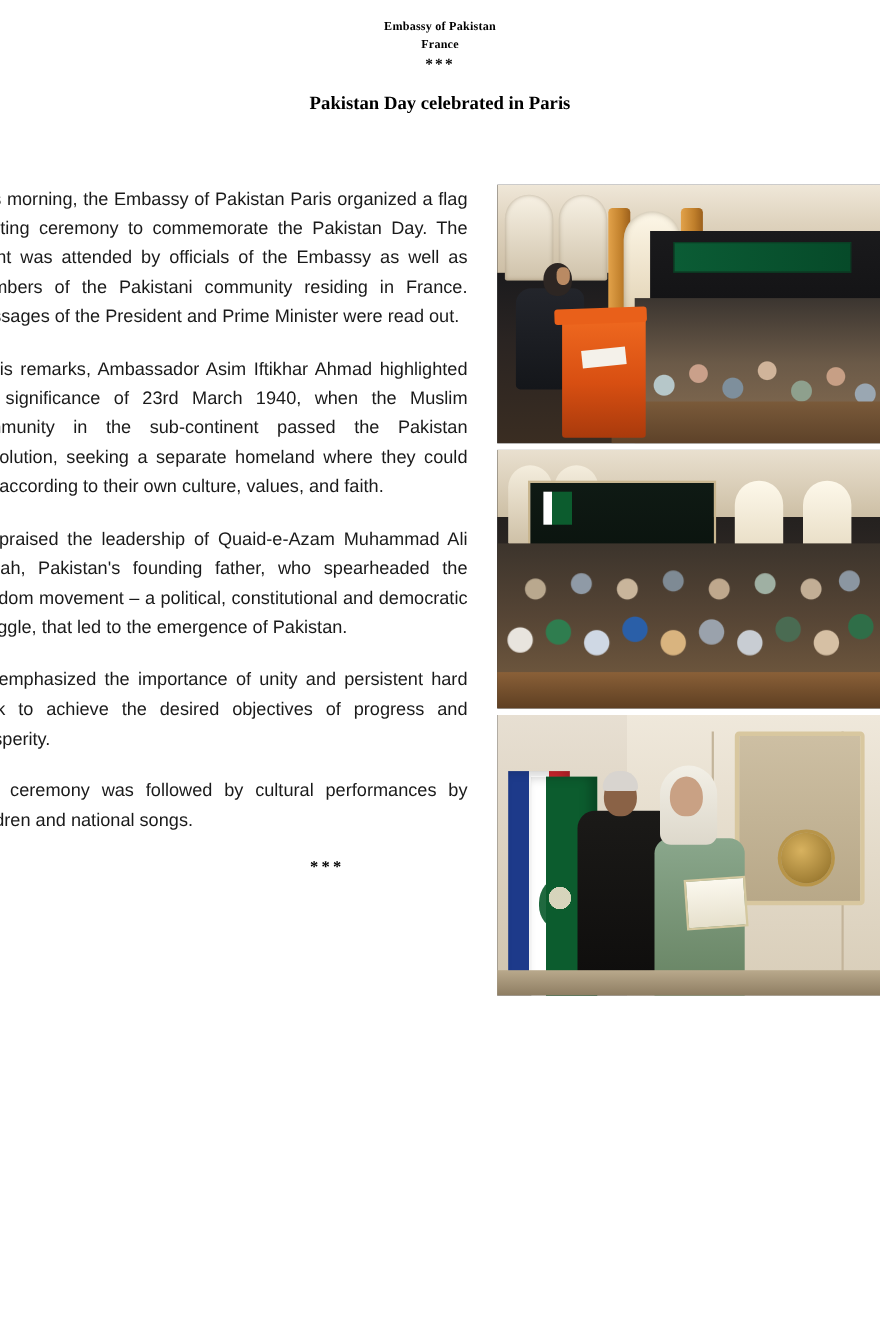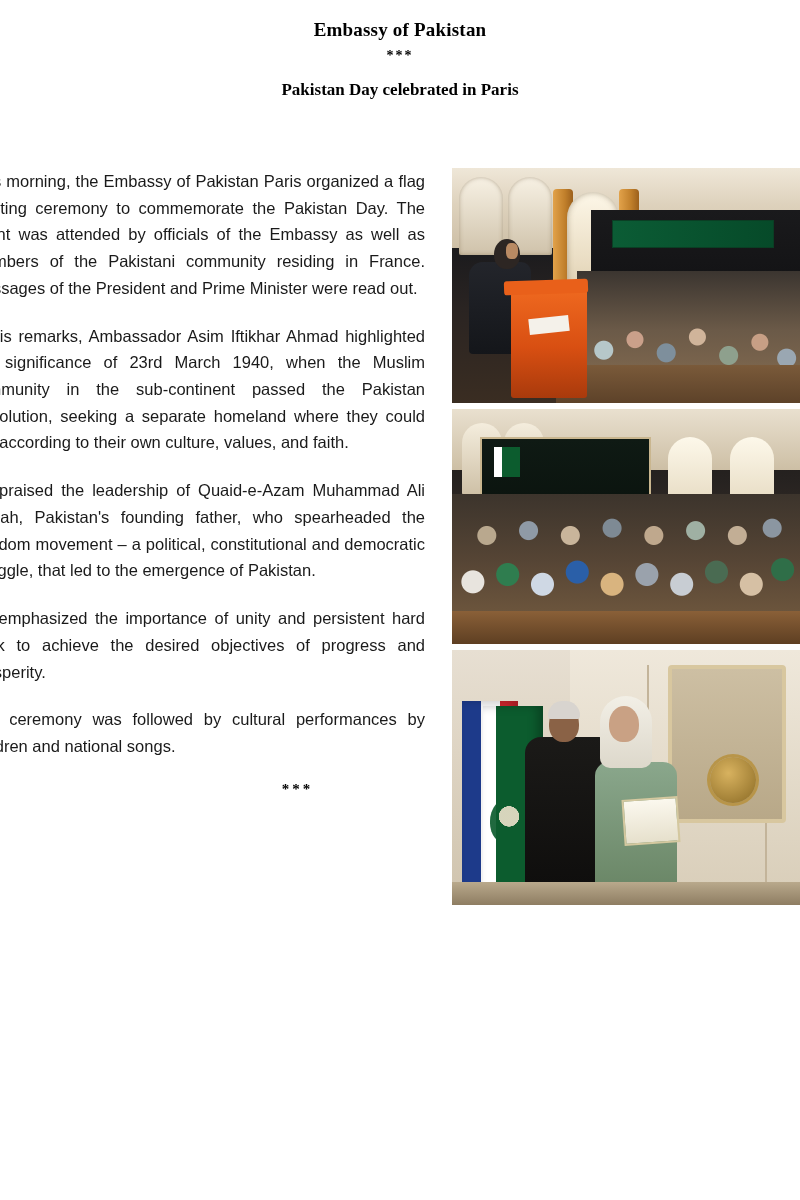--- a/index.html
+++ b/index.html
@@ -17,21 +17,21 @@
   }
 
   
   .header {
     text-align: center;
     padding-top: 16px;
     font-family: "Liberation Serif", serif;
     font-weight: bold;
   }
   .header .line {
-    font-size: 19px;
+    font-size: 11px;
     line-height: 1.5;
     letter-spacing: 0.2px;
   }
   .header .stars {
     font-size: 14px;
     line-height: 1.6;
     letter-spacing: 2px;
   }
   .header .spacer {
     height: 10px;
@@ -252,20 +252,21 @@
     transform: rotate(-4deg);}
   .p3-floor { position:absolute; left:0; bottom:0; width:100%; height:9%;
     background: linear-gradient(180deg,#b9a98c,#8e7d62);}
 
 </style>
 </head>
 <body>
 
 <div class="header">
   <div class="line">Embassy of Pakistan</div>
+  <div class="line">France</div>
   <div class="stars">***</div>
   <div class="spacer"></div>
   <div class="title">Pakistan Day celebrated in Paris</div>
 </div>
 
 <div class="content">
 
   <div class="text-col">
     <p class="para">This morning, the Embassy of Pakistan Paris organized a flag hoisting ceremony to commemorate the Pakistan Day. The event was attended by officials of the Embassy as well as members of the Pakistani community residing in France. Messages of the President and Prime Minister were read out.</p>
     <p class="para">In his remarks, Ambassador Asim Iftikhar Ahmad highlighted the significance of 23rd March 1940, when the Muslim community in the sub-continent passed the Pakistan Resolution, seeking a separate homeland where they could live according to their own culture, values, and faith.</p>

